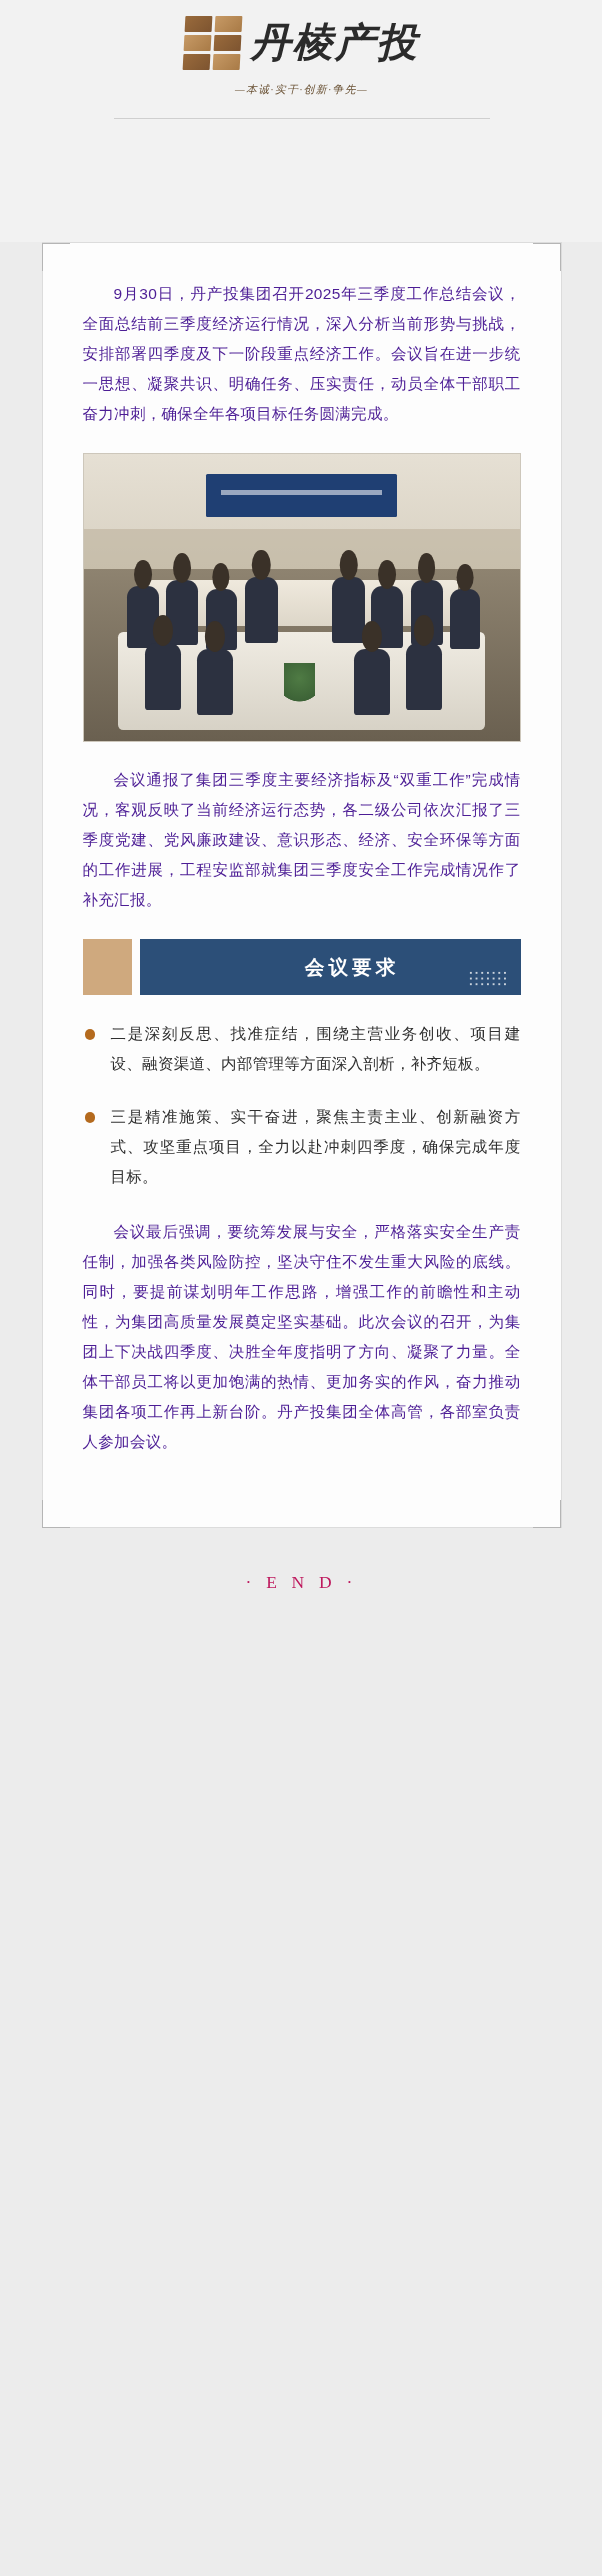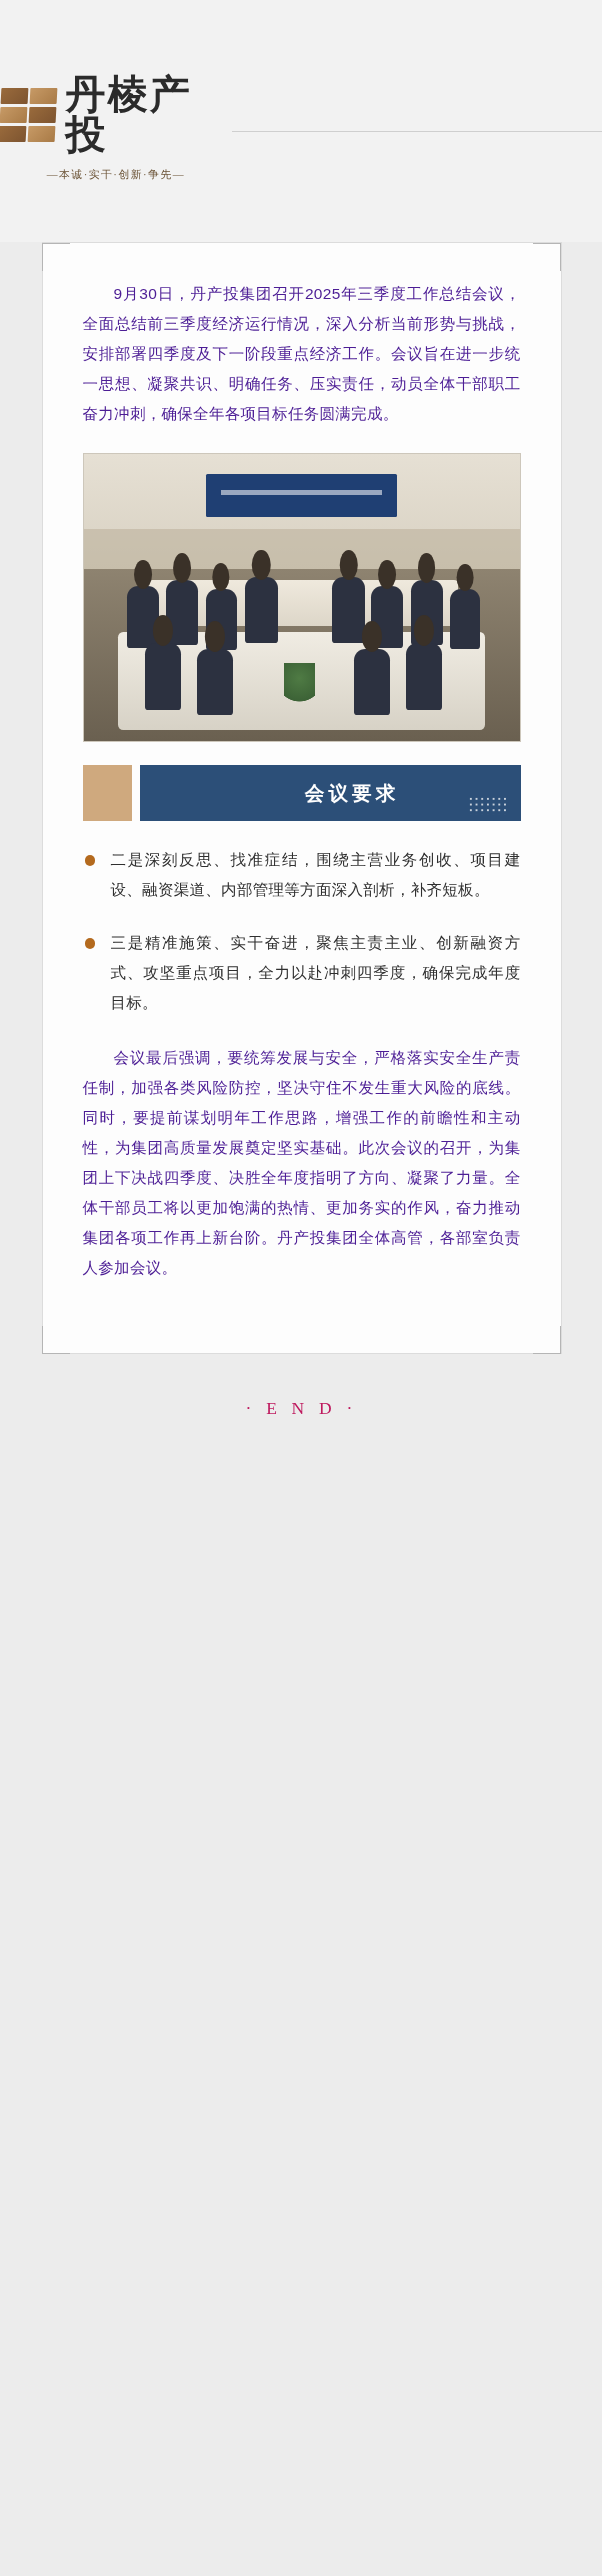--- a/index.html
+++ b/index.html
@@ -16,23 +16,24 @@
     position: relative;
     overflow: hidden;
   }
   
   .header {
     position: relative;
     width: 100%;
     height: 242px;
     background: #f2f2f2;
     display: flex;
-    flex-direction: row;
-    align-items: center;
-    justify-content: space-between;
+    flex-direction: column;
+    align-items: center;
+    justify-content: flex-start;
+    font-style: italic;
   }
   .header-inner {
     display: flex;
     flex-direction: column;
     align-items: center;
     padding-top: 15.5px;
   }
   .title-row {
     display: flex;
     align-items: center;
@@ -294,20 +295,21 @@
       <div class="person" style="left:66%; top:46%; width:32px; height:62px;"></div>
       <div class="person" style="left:75%; top:44%; width:32px; height:65px;"></div>
       <div class="person" style="left:84%; top:47%; width:30px; height:60px;"></div>
       <div class="person" style="left:14%; top:66%; width:36px; height:67px;"></div>
       <div class="person" style="left:26%; top:68%; width:36px; height:66px;"></div>
       <div class="person" style="left:62%; top:68%; width:36px; height:66px;"></div>
       <div class="person" style="left:74%; top:66%; width:36px; height:67px;"></div>
       <div class="plant"></div>
     </div>
 
+    <p class="body-text">会议通报了集团三季度主要经济指标及“双重工作”完成情况，客观反映了当前经济运行态势，各二级公司依次汇报了三季度党建、党风廉政建设、意识形态、经济、安全环保等方面的工作进展，工程安监部就集团三季度安全工作完成情况作了补充汇报。</p>
 
     <div class="section-head">
       <div class="sh-swatch"></div>
       <div class="sh-gap"></div>
       <div class="sh-bar">
         <span>会议要求</span>
         <div class="sh-dots"></div>
       </div>
     </div>
 

